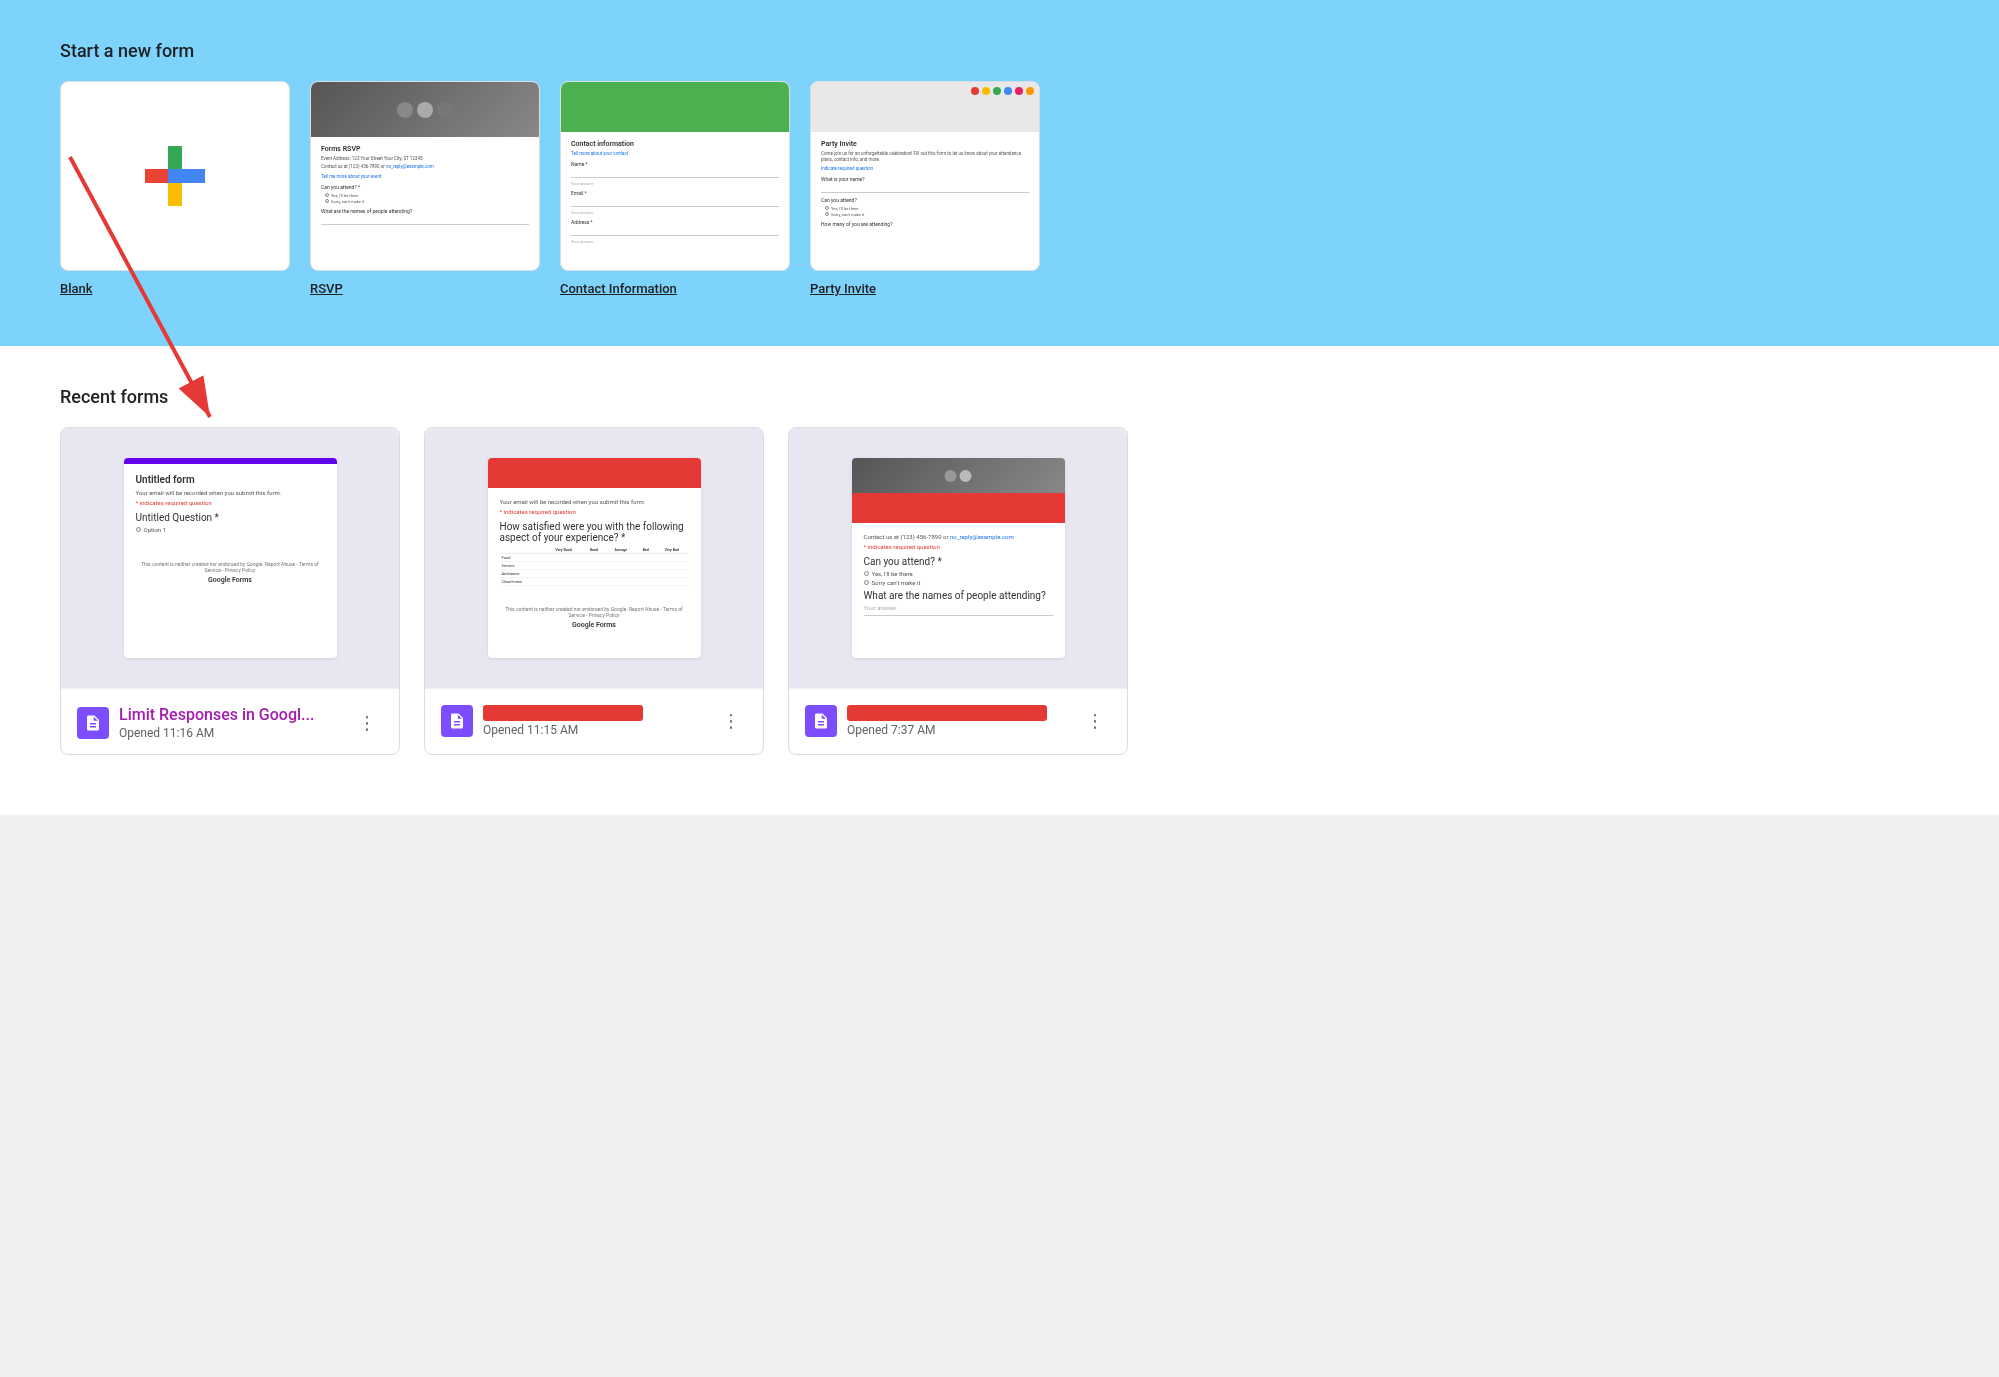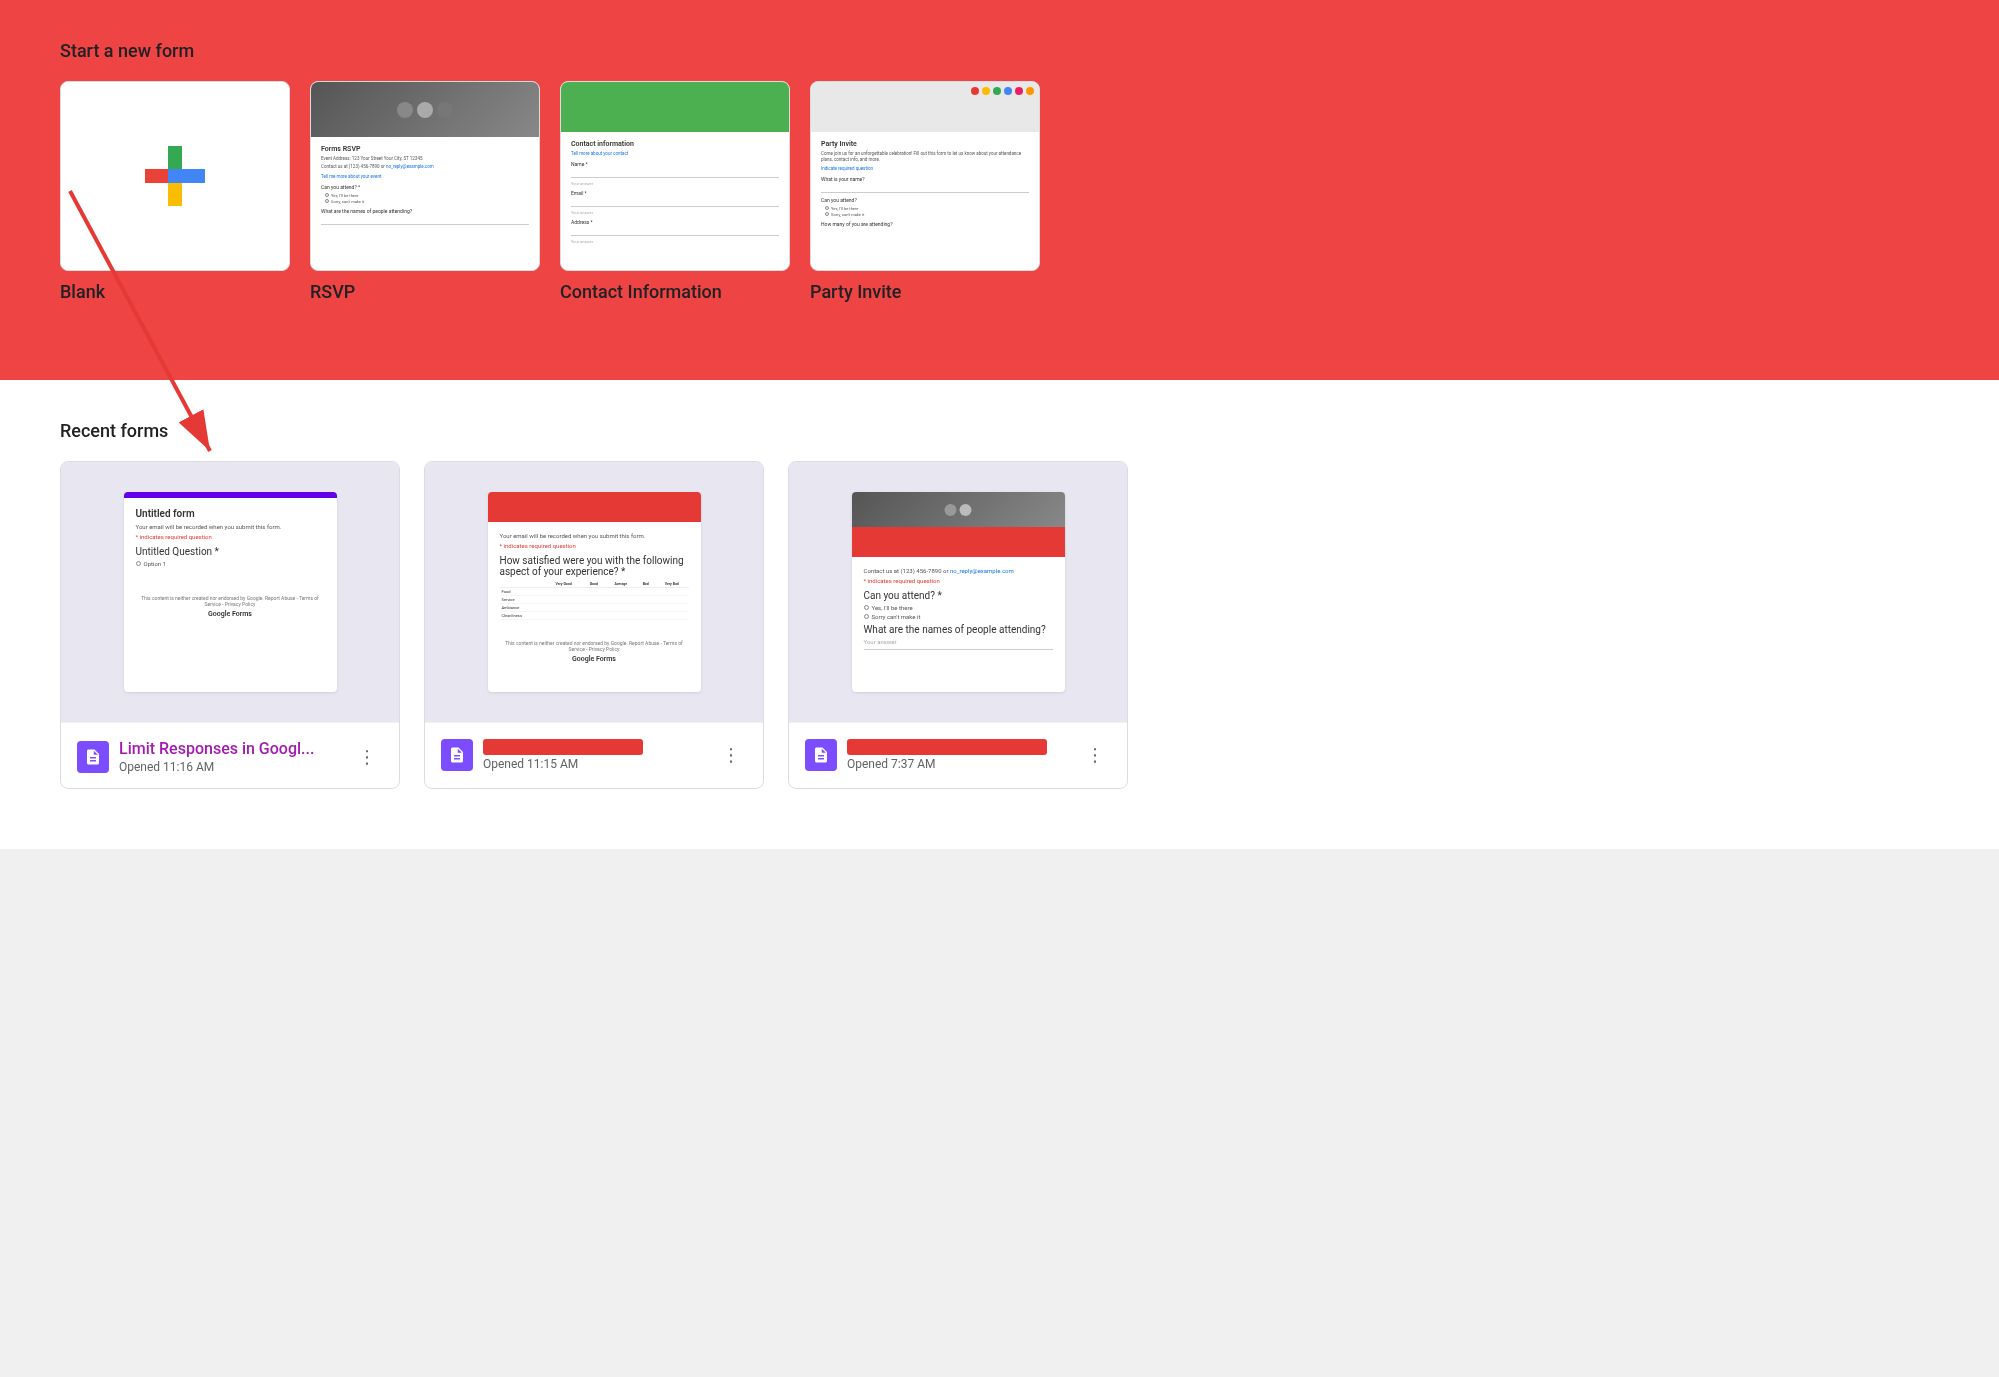--- a/index.html
+++ b/index.html
@@ -12,22 +12,22 @@
 
     
     .section-title {
       font-size: 18px;
       font-weight: 500;
       color: #202124;
       margin-bottom: 20px;
     }
 
     .templates-section {
-      background: #ef4444;
-      padding: 40px 60px 78px;
+      background: #7dd3fc;
+      padding: 40px 60px 50px;
     }
 
     .template-grid {
       display: flex;
       gap: 20px;
       flex-wrap: nowrap;
       overflow-x: visible;
     }
 
     .template-item {
@@ -51,23 +51,24 @@
     }
 
     .template-card.blank {
       display: flex;
       align-items: center;
       justify-content: center;
     }
 
     .template-label {
       margin-top: 10px;
-      font-size: 18px;
+      font-size: 13px;
       font-weight: 500;
       color: #202124;
+      text-decoration: underline;
     }
 
     
     .mini-preview {
       width: 100%;
       height: 100%;
       padding: 0;
       overflow: hidden;
     }
 

